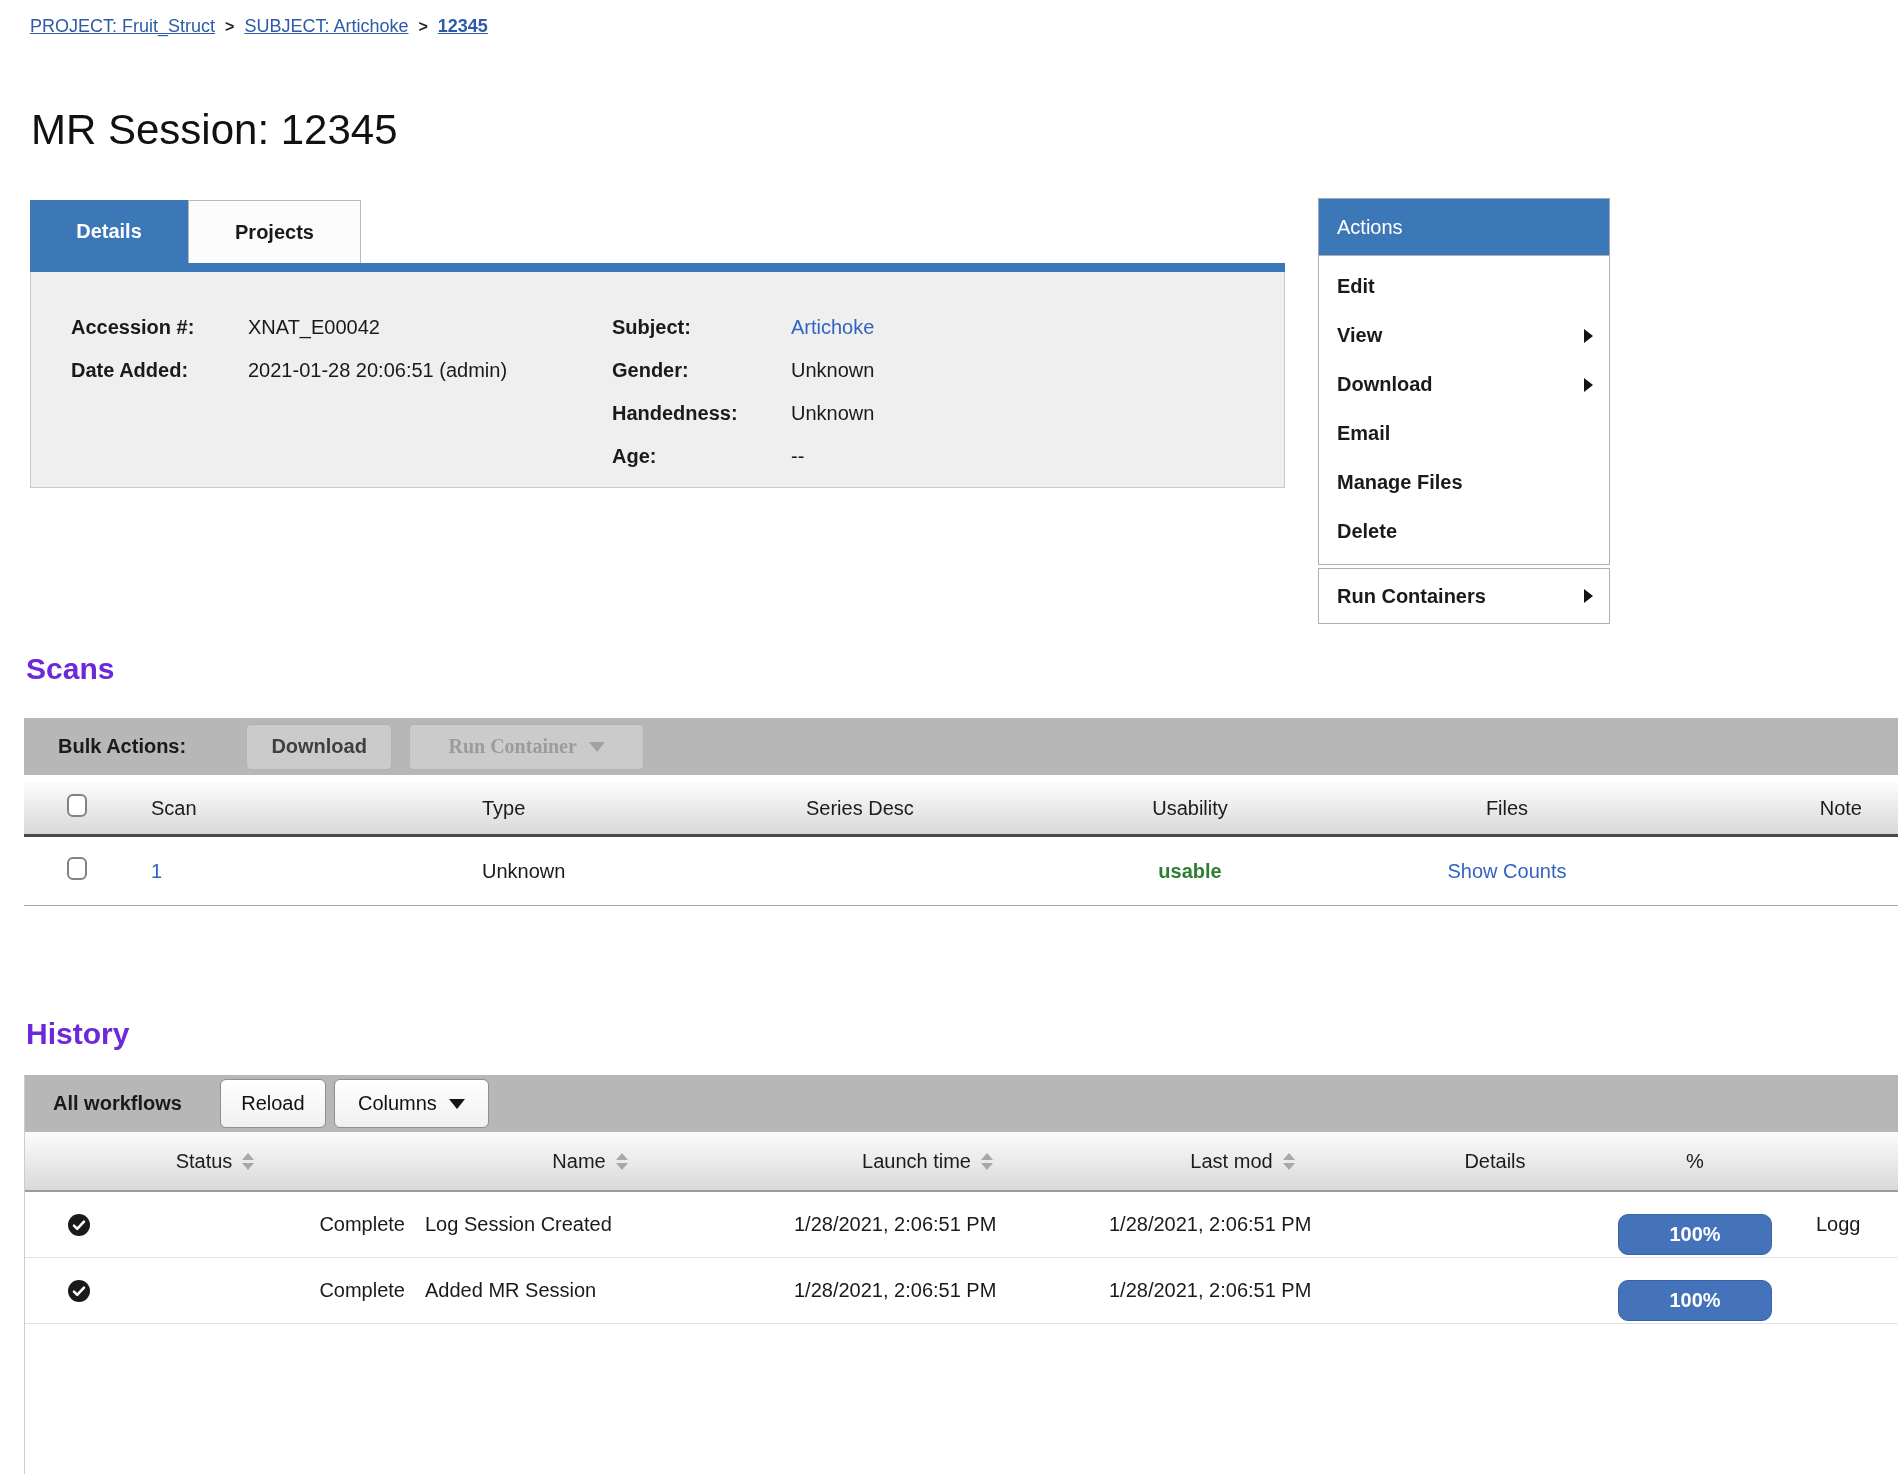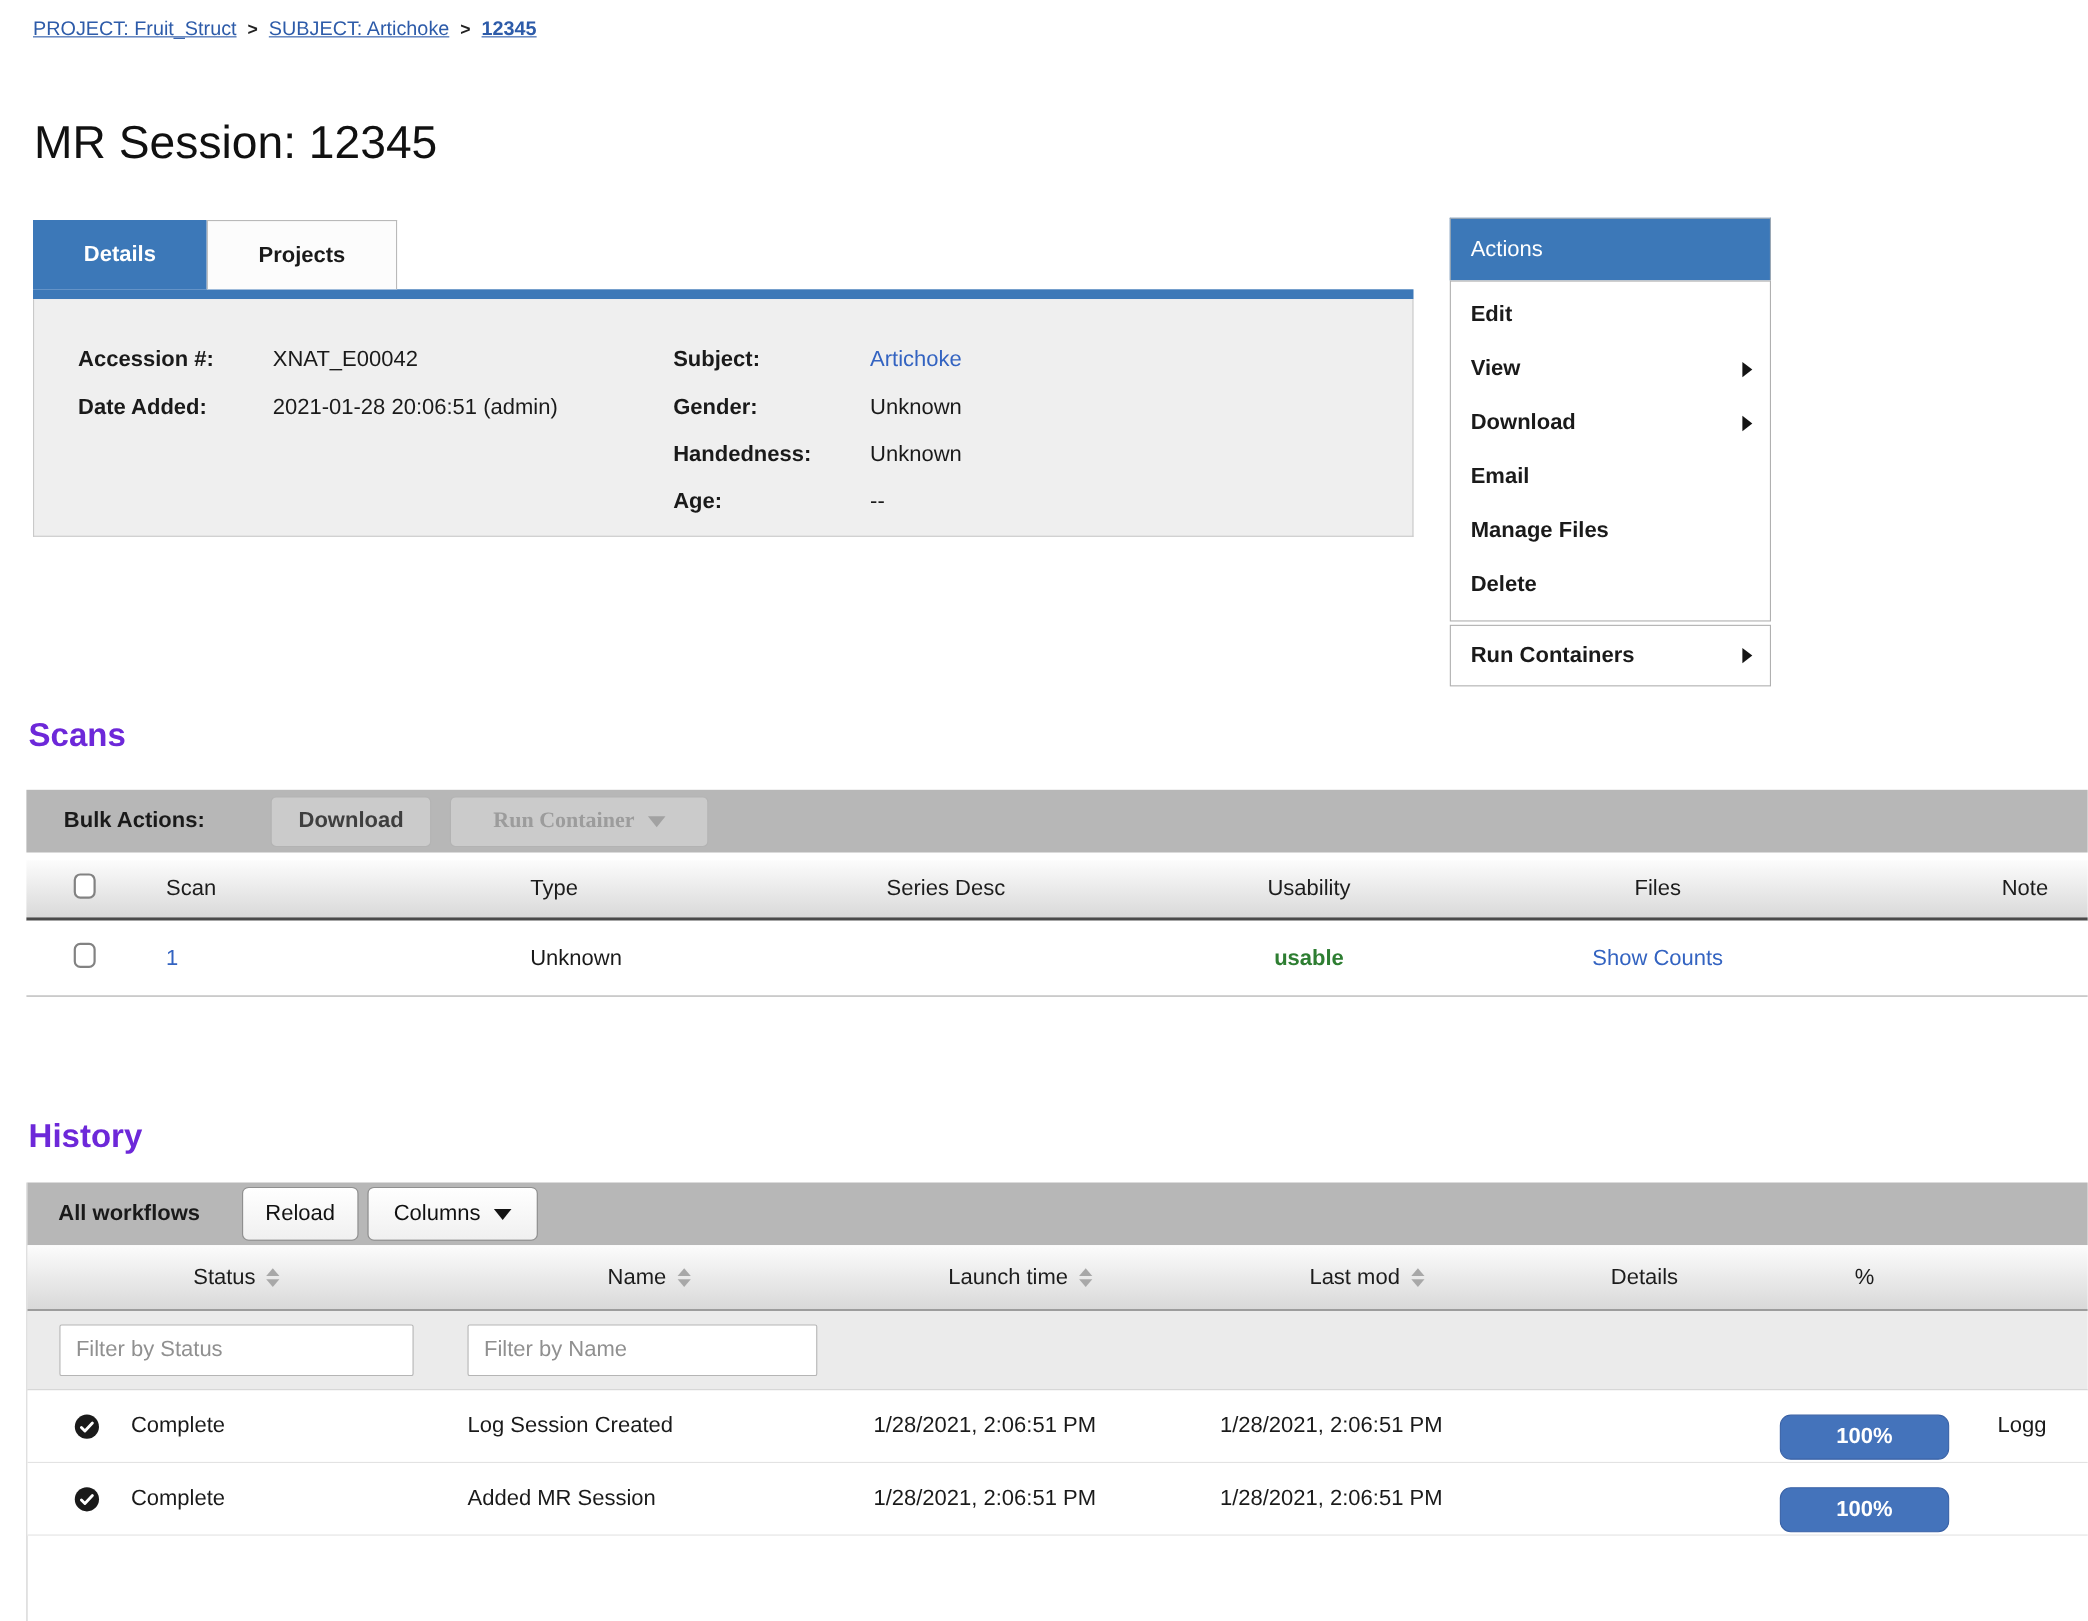--- a/index.html
+++ b/index.html
@@ -97,21 +97,21 @@
   .hist-head { height:60px; border-bottom:2px solid #9c9c9c; font-size:20px; color:#1c1c1c; }
   .hist-head .hcell { display:flex; align-items:center; justify-content:center; cursor:pointer; }
   .filter-row { height:72px; background:#ebebeb; border-bottom:1px solid #cfcfcf;
          display:flex; align-items:center; padding-left:29px; }
   .filter-input { width:322px; height:47px; background:#fff; border:1px solid #b5b5b5;
          border-radius:2px; font-size:20px; padding:0 14px; color:#333;
          font-family:"Liberation Sans", sans-serif; }
   .filter-input::placeholder { color:#909090; }
   .filter-name { width:318px; margin-left:49px; }
   .hist-row { height:66px; font-size:20px; border-bottom:1px solid #e3e3e3; background:#fff; }
-  .status-cell { display:flex; align-items:center; padding-left:42px; gap:28px; }
+  .status-cell { display:flex; align-items:center; padding-left:42px; gap:28px;justify-content:space-between; }
   .name-cell { padding-left:20px; }
   .launch-cell { padding-left:19px; }
   .mod-cell { padding-left:29px; }
   .pct-cell { display:flex; justify-content:center;margin-top:20px; }
   .pct-pill { width:154px; height:41px; background:#4473bb; border:1px solid #3a62a6;
          border-radius:10px; color:#fff; font-weight:bold; font-size:20px;
          display:flex; align-items:center; justify-content:center; }
   .comment-cell { padding-left:11px; white-space:nowrap; overflow:hidden; }
 </style>
 </head>
@@ -265,24 +265,20 @@
         </span>
     </div>
     <div class="hcell">
       <span>Details</span>
     </div>
     <div class="hcell">
       <span>%</span>
     </div>
     <div></div>
   </div>
-  <div class="filter-row">
-    <input class="filter-input" placeholder="Filter by Status" style="">
-    <input class="filter-input filter-name" placeholder="Filter by Name" style="">
-  </div>
 
   <div class="hist-grid hist-row">
     <div class="status-cell">
       <svg width="24" height="24" viewBox="0 0 24 24">
         <circle cx="12" cy="12" r="11" fill="#1a1a1a"></circle>
         <path d="M7 12.7l3.2 3.2L17 8.6" stroke="#fff" stroke-width="2.6" fill="none" stroke-linecap="round" stroke-linejoin="round"></path>
       </svg>
       <span>Complete</span>
     </div>
     <div class="name-cell">Log Session Created</div>

